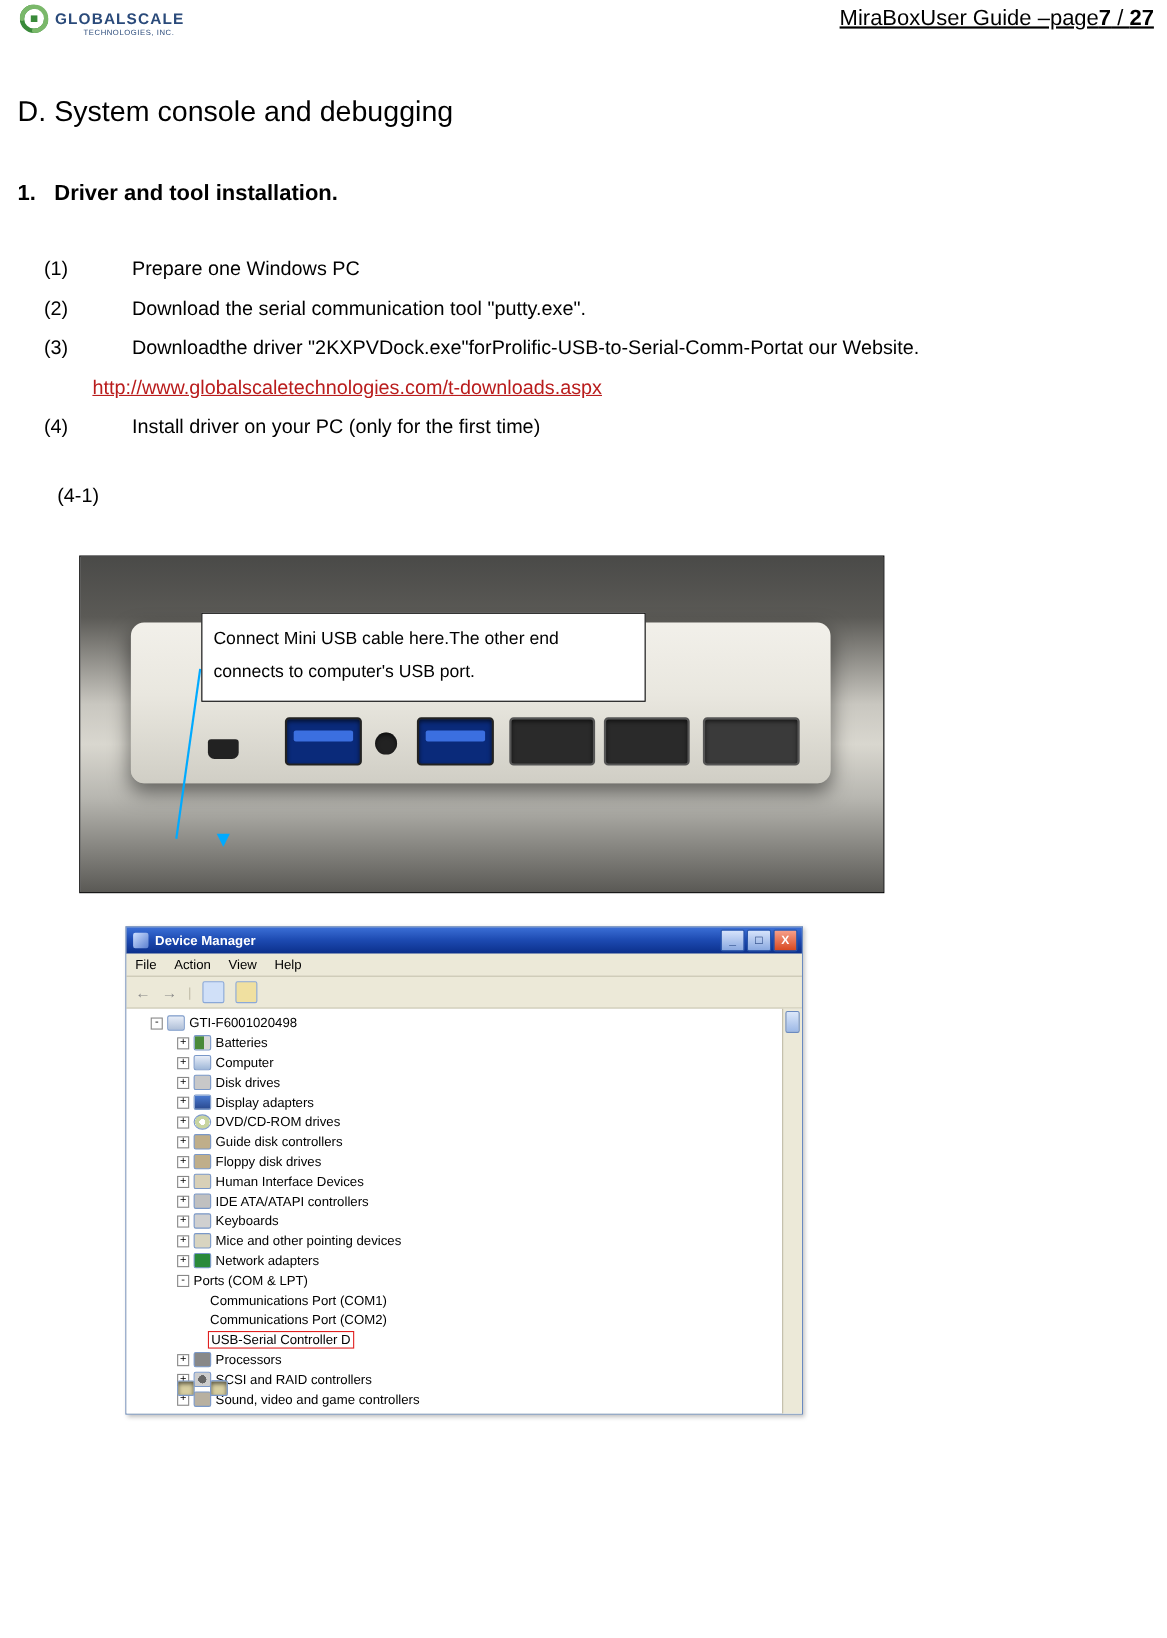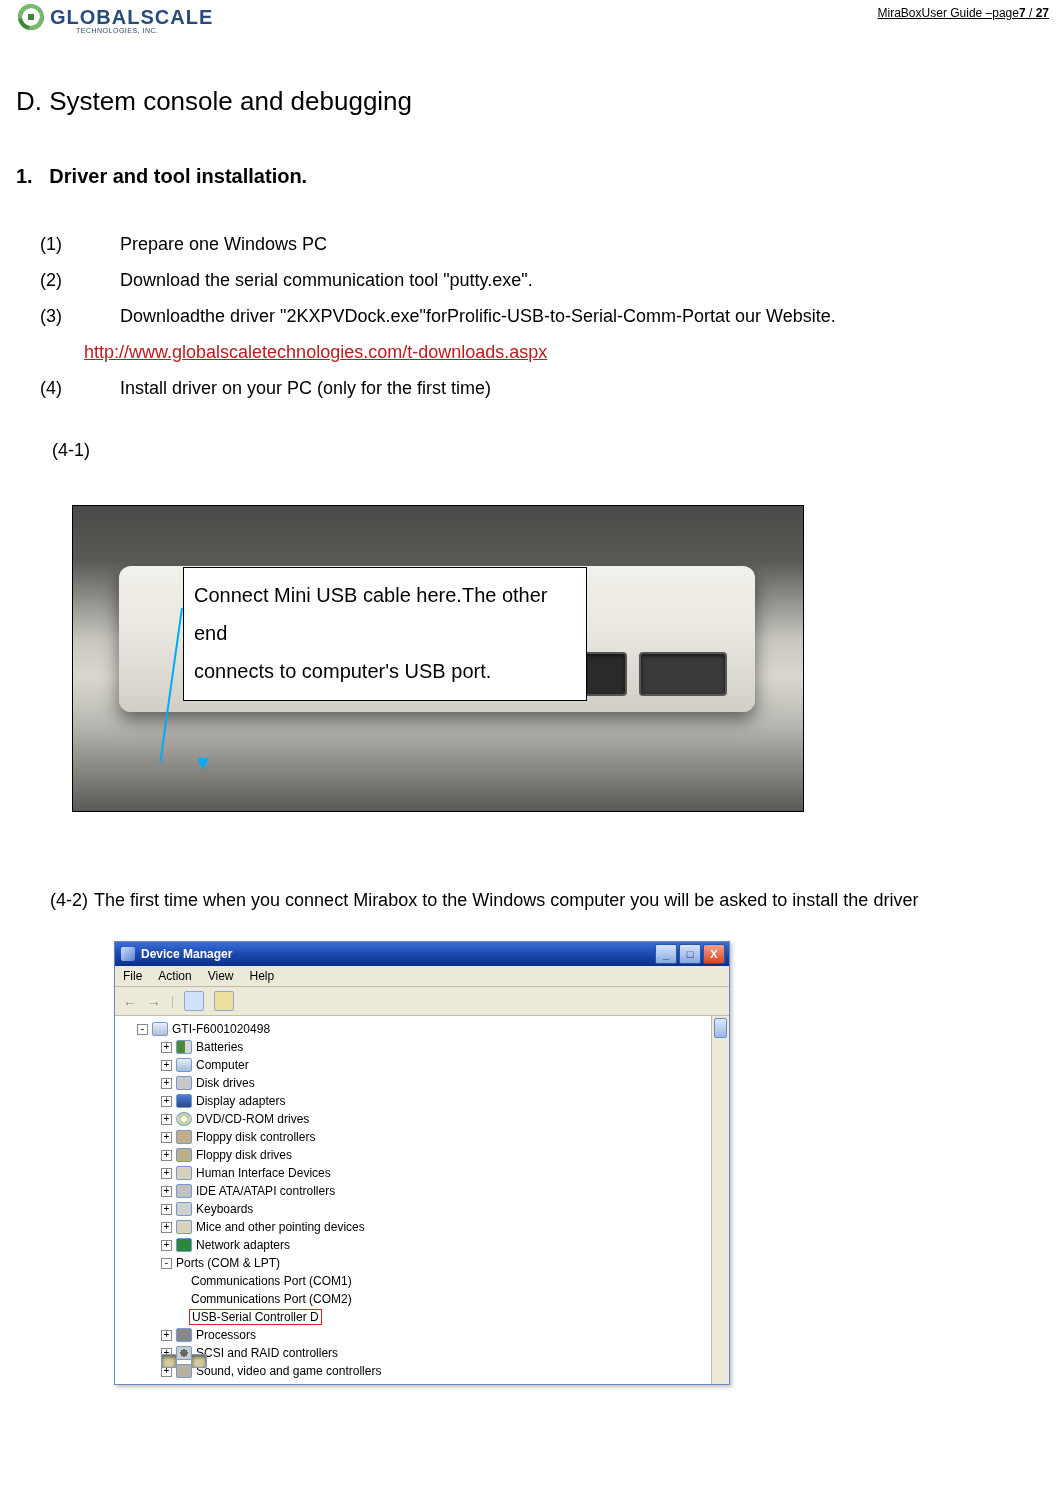--- a/index.html
+++ b/index.html
@@ -24,34 +24,34 @@
     display: flex;
     align-items: center;
     gap: 6px;
   }
   .logo-mark {
     width: 26px;
     height: 26px;
   }
   .logo-text {
     font-weight: bold;
-    font-size: 20px;
+    font-size: 14px;
     letter-spacing: 1px;
     color: #2a4a7a;
   }
   .logo-sub {
     font-size: 7px;
     color: #2a4a7a;
     letter-spacing: 0.5px;
     display: block;
     margin-top: -3px;
     margin-left: 58px;
   }
   .header-right {
-    font-size: 12px;
+    font-size: 20px;
     text-align: right;
     padding-right: 2px;
     padding-top: 2px;
   }
   .header-right .underline {
     text-decoration: underline;
   }
   .section-heading {
     font-size: 26px;
     font-weight: normal;
@@ -146,26 +146,26 @@
     left: 124px;
     top: 252px;
     width: 0; height: 0;
     border-left: 6px solid transparent;
     border-right: 6px solid transparent;
     border-top: 12px solid #00aaff;
   }
   .callout {
     position: absolute;
     left: 110px;
-    top: 61px;
+    top: 51px;
     width: 404px;
     background: #fff;
     border: 1.5px solid #000;
     padding: 8px 10px 10px 10px;
-    font-size: 20px;
+    font-size: 16px;
     line-height: 1.9;
     box-sizing: border-box;
     z-index: 5;
   }
   .step-4-2 {
     margin: 78px 0 0 40px;
     font-size: 18px;
     display: flex;
     gap: 6px;
   }
@@ -344,24 +344,20 @@
       <span class="port sd-slot"></span>
     </div>
     <div class="arrow-line"></div>
     <div class="arrow-head"></div>
     <div class="callout">
       <div>Connect Mini USB cable here.The other end</div>
       <div>connects to computer's USB port.</div>
     </div>
   </div>
 
-  <div class="step-4-2">
-    <span>(4-2)</span>
-    <span>The first time when you connect Mirabox to the Windows computer you will be asked to install the driver</span>
-  </div>
 
   <div class="dm-window">
     <div class="dm-titlebar">
       <span class="dm-title-left">
         <span class="dm-title-icon"></span>
         <span>Device Manager</span>
       </span>
       <span class="dm-title-btns">
         <span class="dm-btn">_</span>
         <span class="dm-btn">□</span>
@@ -413,21 +409,21 @@
           <span>Display adapters</span>
         </div>
       <div class="tree-row indent-2">
           <span class="exp">+</span>
           <span class="dev-icon dvd"></span>
           <span>DVD/CD-ROM drives</span>
         </div>
       <div class="tree-row indent-2">
           <span class="exp">+</span>
           <span class="dev-icon floppy"></span>
-          <span>Floppy disk controllers</span>
+          <span>Guide disk controllers</span>
         </div>
       <div class="tree-row indent-2">
           <span class="exp">+</span>
           <span class="dev-icon floppy"></span>
           <span>Floppy disk drives</span>
         </div>
       <div class="tree-row indent-2">
           <span class="exp">+</span>
           <span class="dev-icon hid"></span>
           <span>Human Interface Devices</span>

